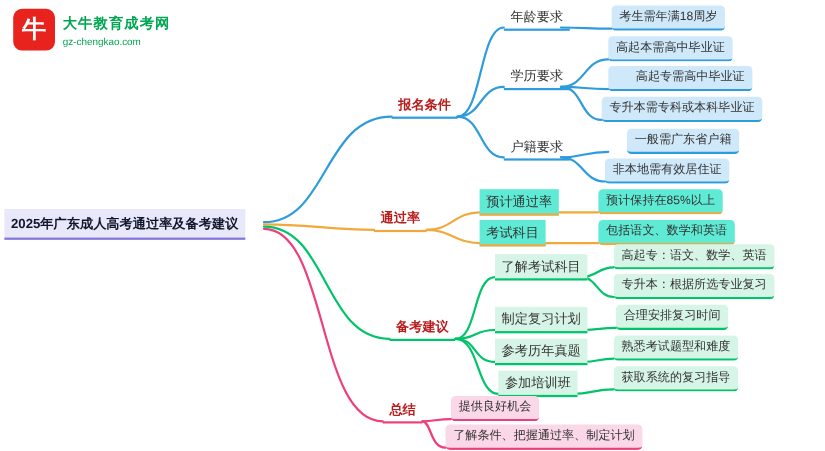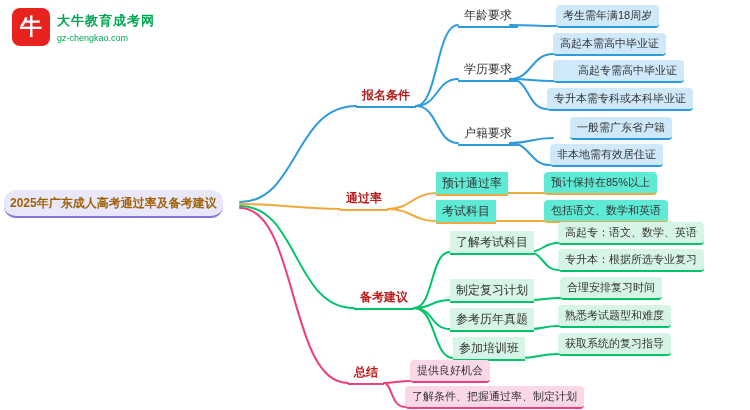--- a/index.html
+++ b/index.html
@@ -4,22 +4,22 @@
 <style>
   html,body{margin:0;padding:0;background:#fff;}
   .canvas{
     position:relative;width:750px;height:410px;background:#ffffff;
     font-family:"Liberation Sans","DejaVu Sans",sans-serif;overflow:hidden;
   }
   svg.links{position:absolute;left:0;top:0;width:750px;height:410px;}
   svg.links path{fill:none;stroke-width:2;stroke-linecap:round;}
   .n{position:absolute;white-space:nowrap;line-height:1;color:#333;box-sizing:border-box;}
   .root{
-    background:#e9e7fa;border-bottom:2px solid #8276d8;border-radius:12px;
-    padding:7px 6px;font-size:12px;font-weight:700;color:#a16207;
+    background:#e9e7fa;border-bottom:2px solid #8276d8;border-radius:0;
+    padding:7px 6px;font-size:12px;font-weight:700;color:#0f172a;
   }
   .lvl1{font-size:12px;font-weight:700;color:#b91c1c;padding:5px 6px;border-bottom:2px solid;}
   .lvl2{font-size:12px;padding:5px 6px;border-bottom:2px solid;}
   .leaf{font-size:11px;padding:5px 7px;border-bottom:2px solid;border-radius:4px;}
   .blue{border-color:#2e9bdc;}
   .orange{border-color:#f2a93b;}
   .green{border-color:#00c46a;}
   .pink{border-color:#ee3f7d;}
   .fill.blue{background:#cfe9fa;}
   .fill.orange{background:#5eead4;}

